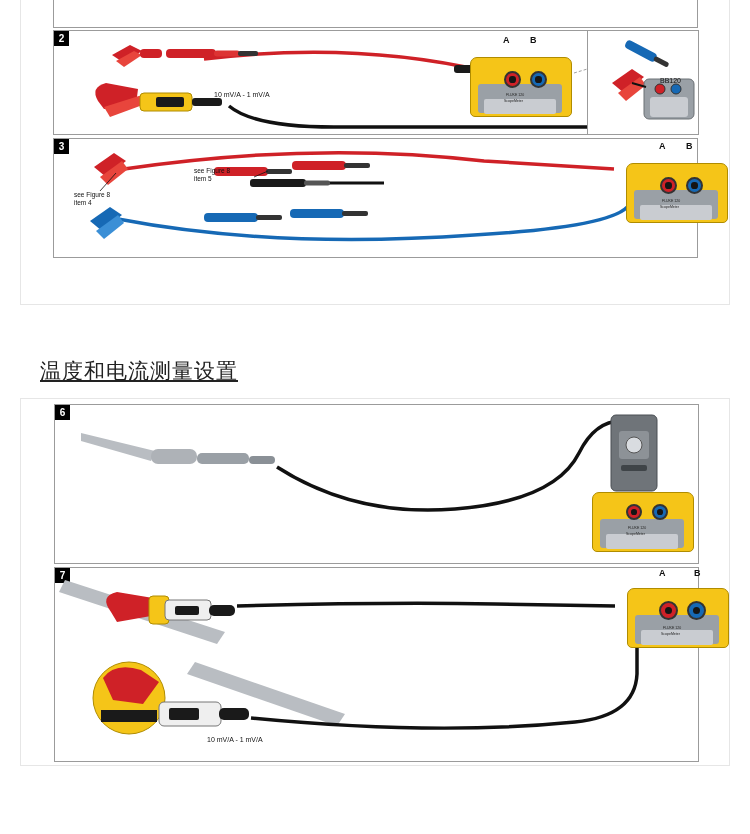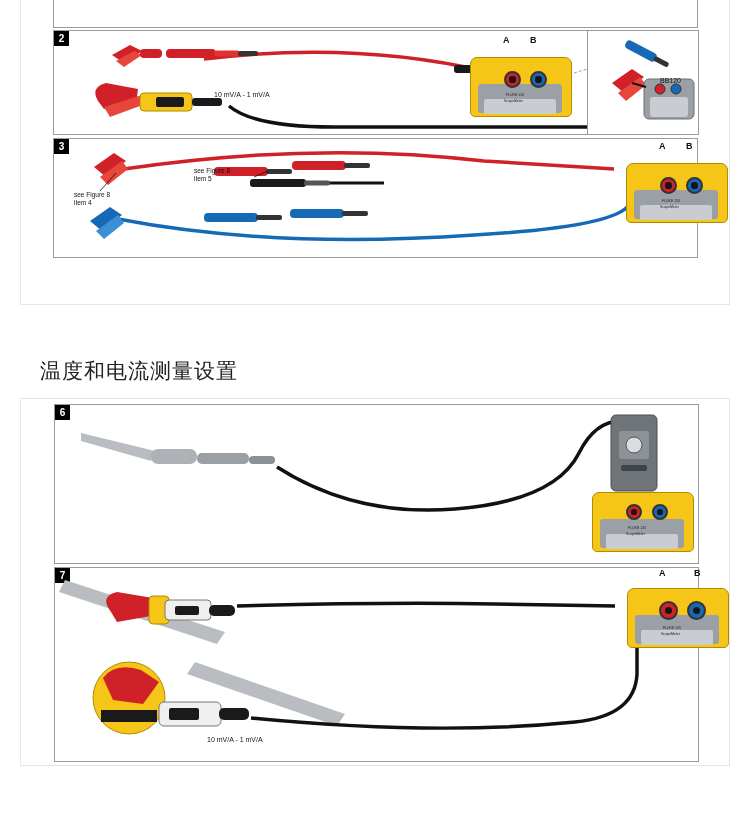--- a/index.html
+++ b/index.html
@@ -8,20 +8,21 @@
     font-family:"Liberation Sans", sans-serif;
     color:#1a1a1a;overflow:hidden;position:relative;
   }
   .panel{
     position:absolute;left:20px;width:710px;
     background:#ffffff;border:1px solid #e2e2e2;box-sizing:border-box;
   }
   .section-title{
     position:absolute;left:40px;font-size:21px;color:#222;letter-spacing:1px;
     font-family:"DejaVu Sans", sans-serif;
+    text-decoration:underline;
   }
   .figbox{
     position:absolute;border:1px solid #9b9b9b;background:#ffffff;box-sizing:border-box;
   }
   .fignum{
     position:absolute;left:0;top:0;width:15px;height:15px;background:#000;color:#fff;
     font-size:10px;line-height:15px;text-align:center;font-weight:bold;
   }
   .tiny{position:absolute;font-size:6.5px;color:#111;line-height:1.25;white-space:pre;}
   .lbl{position:absolute;font-size:9px;font-weight:bold;color:#111;}

